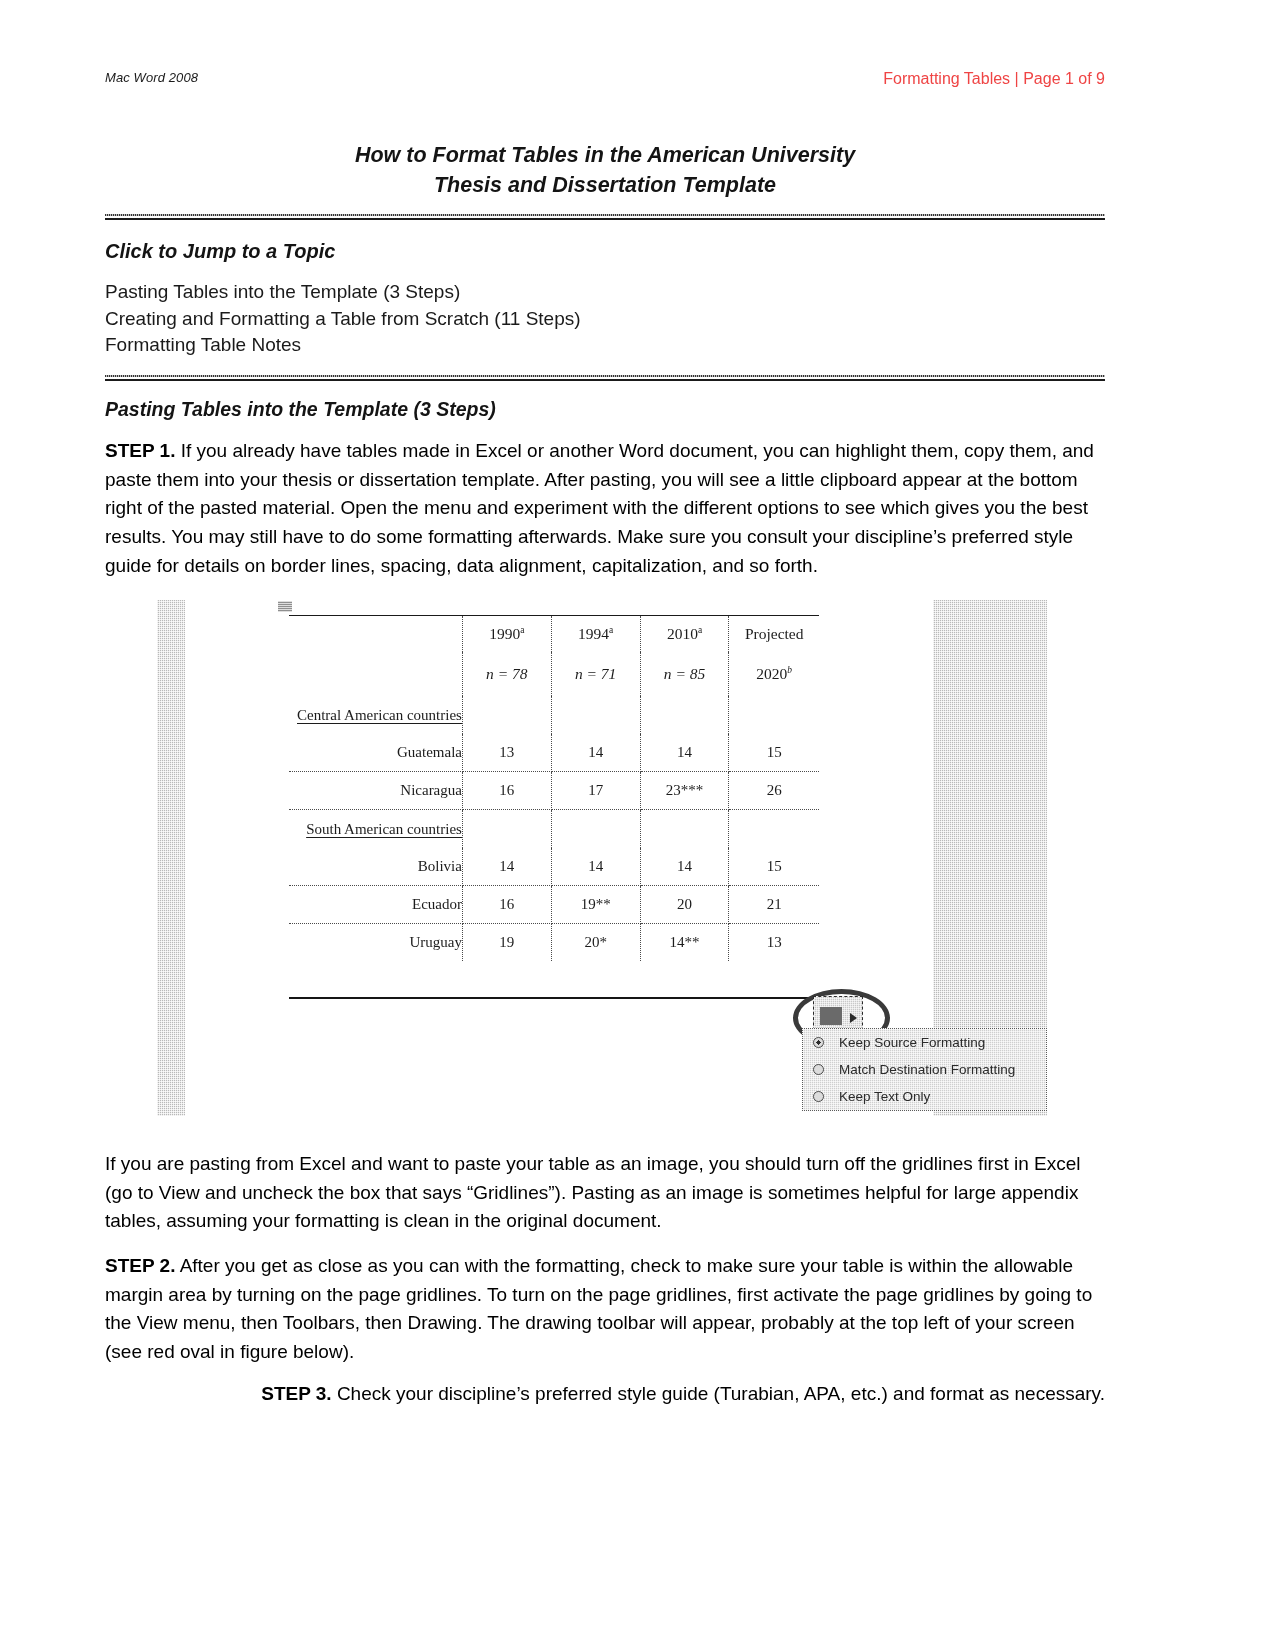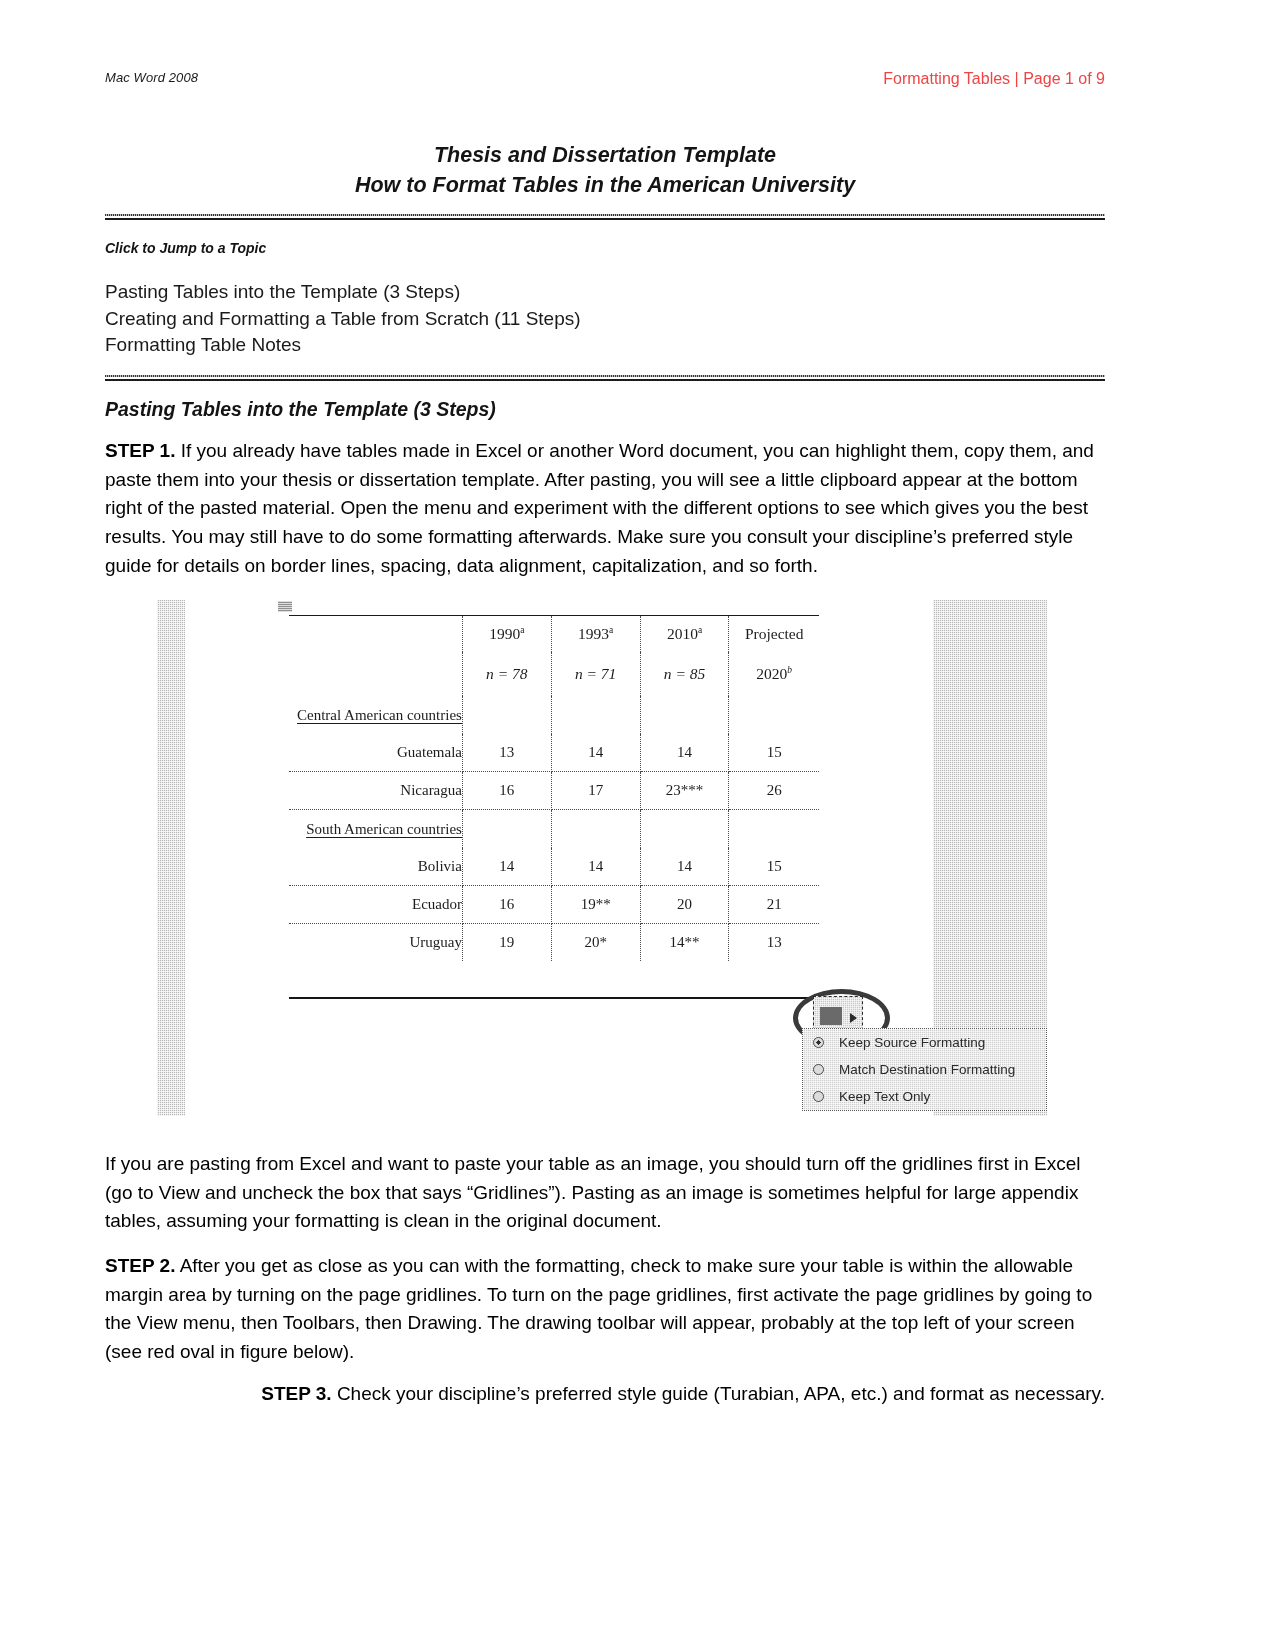--- a/index.html
+++ b/index.html
@@ -91,21 +91,21 @@
   #rule-1 { top: 214px; }
   #rule-2 { top: 375px; }
 
   
   .toc-heading {
     position: absolute;
     left: 105px;
     top: 240px;
     font-weight: bold;
     font-style: italic;
-    font-size: 14px;
+    font-size: 20px;
     color: #141414;
   }
   .toc-list {
     position: absolute;
     left: 105px;
     top: 279px;
     width: 800px;
     font-size: 19px;
     line-height: 26.5px;
     color: #1a1a1a;
@@ -321,22 +321,22 @@
 <body>
 
 <div class="page">
 
   <div class="runhead">
     <div class="runhead-left">Mac Word 2008</div>
     <div class="runhead-right">Formatting Tables | Page 1 of 9</div>
   </div>
 
   <div class="doc-title">
+    <div>How to Format Tables in the American University</div>
     <div>Thesis and Dissertation Template</div>
-    <div>How to Format Tables in the American University</div>
   </div>
 
   <div class="rule" id="rule-1">
     <div class="r-top"></div>
     <div class="r-bot"></div>
   </div>
 
   <div class="toc-heading">Click to Jump to a Topic</div>
   <div class="toc-list">
     <div>Pasting Tables into the Template (3 Steps)</div>
@@ -360,21 +360,21 @@
     <div class="fig-band right"></div>
 
     <div class="fig-paper">
       <div class="anchor-marker"></div>
 
       <table class="emb-table">
         <tbody>
             <tr class="hdr topline">
           <td class="col-label"></td>
           <td class="col-num"><span>1990</span><sup>a</sup></td>
-          <td class="col-num"><span>1993</span><sup>a</sup></td>
+          <td class="col-num"><span>1994</span><sup>a</sup></td>
           <td class="col-num"><span>2010</span><sup>a</sup></td>
           <td class="col-num"><span>Projected</span></td>
         </tr>
         <tr class="hdr2 thickline">
           <td class="col-label"></td>
           <td class="col-num"><span>n = 78</span></td>
           <td class="col-num"><span>n = 71</span></td>
           <td class="col-num"><span>n = 85</span></td>
           <td class="col-num"><span style="font-style:normal">2020</span><sup>b</sup></td>
         </tr>

